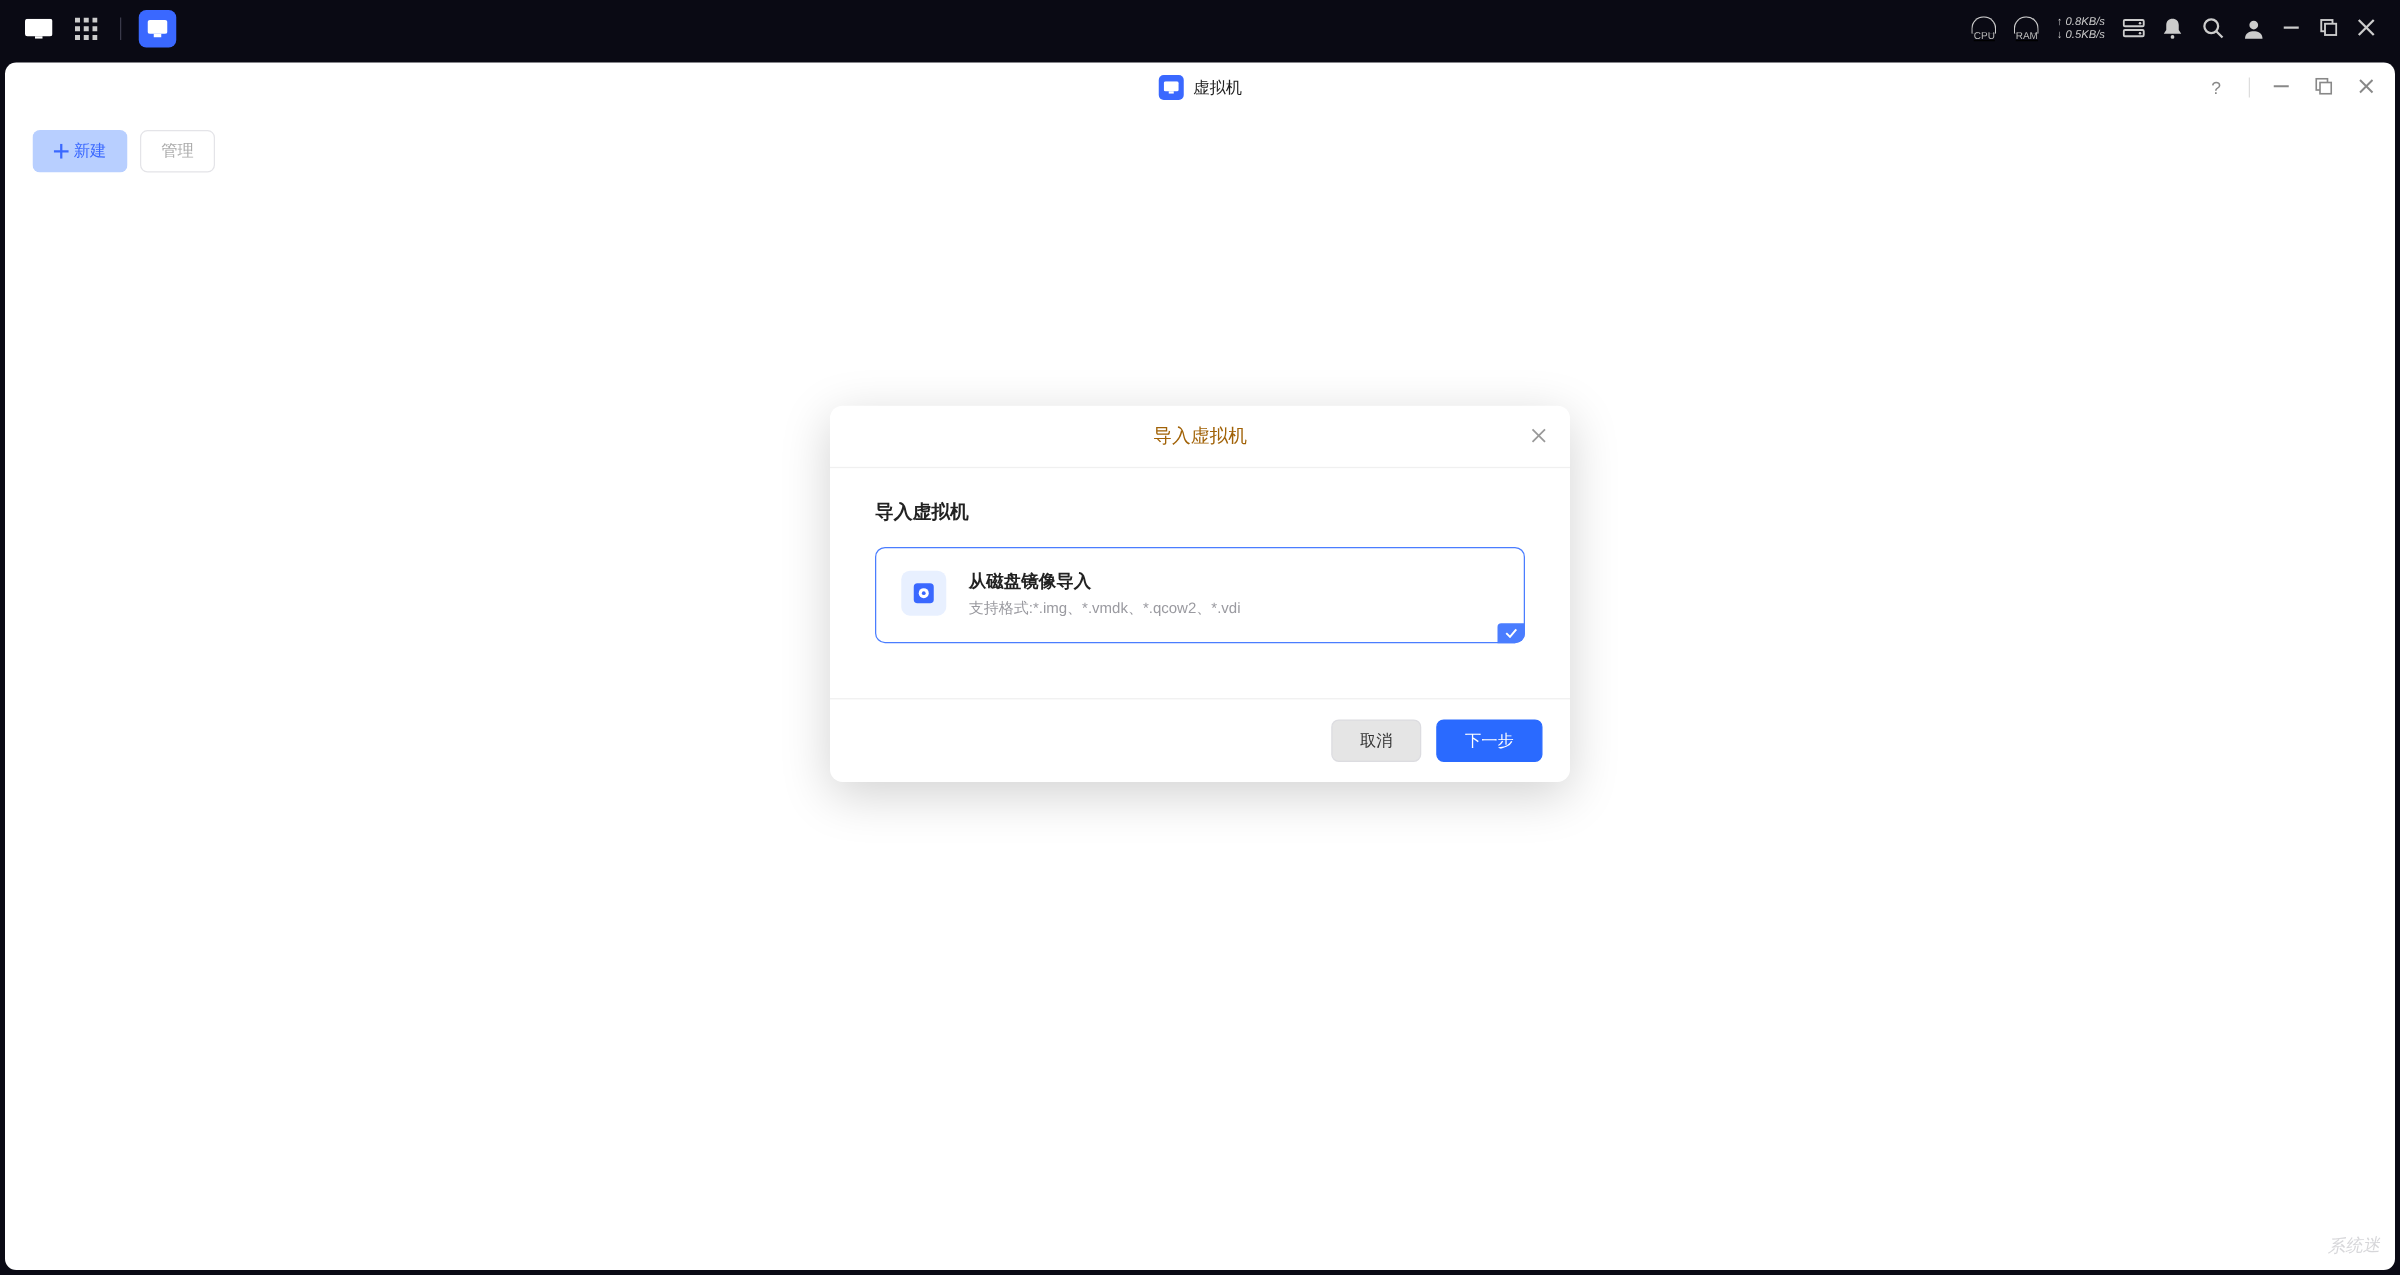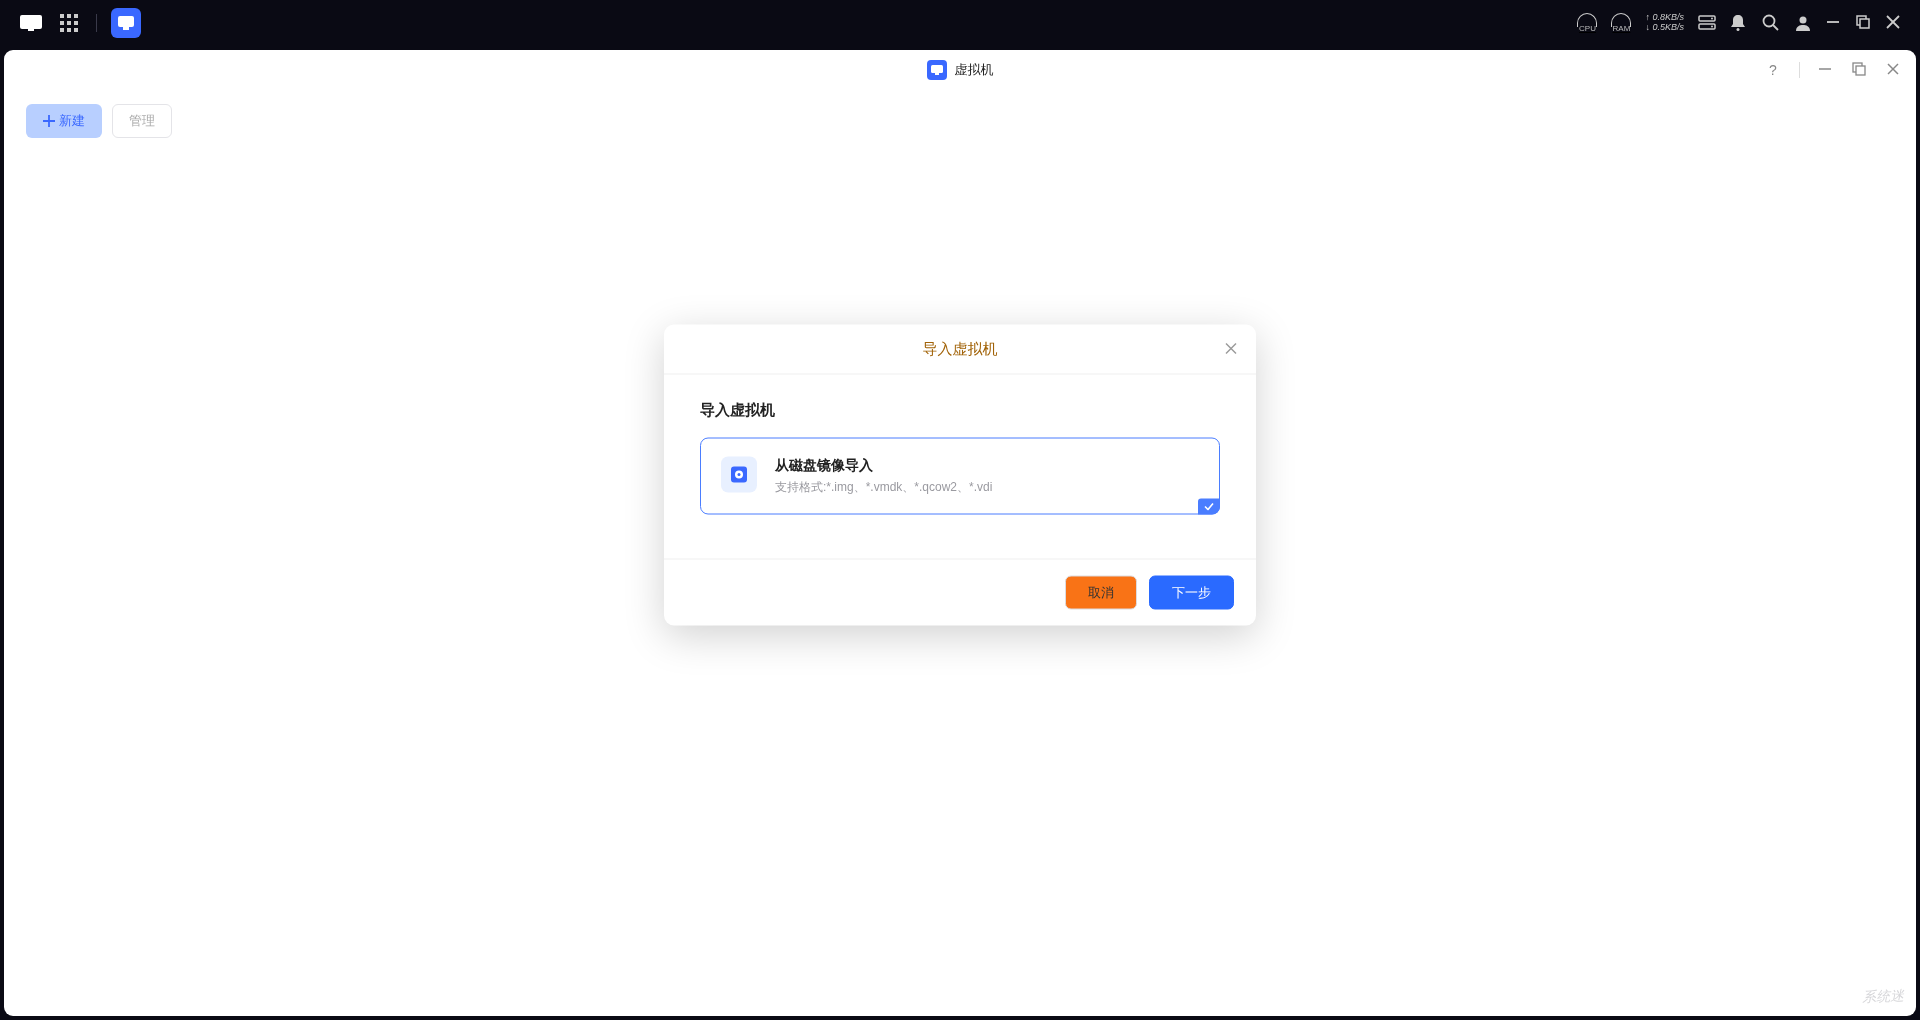--- a/index.html
+++ b/index.html
@@ -156,21 +156,21 @@
   border-top: 1px solid #f0f0f0;
   padding: 16px 22px;
   display: flex; justify-content: flex-end; gap: 12px;
 }
 .mbtn {
   height: 34px; padding: 0 22px;
   border-radius: 6px; font-size: 13px;
   display: flex; align-items: center; justify-content: center;
   cursor: pointer;
 }
-.mbtn-default { background: #f97316; border: 1px solid #dcdce0; color: #333; }
+.mbtn-default { background: #e5e5e5; border: 1px solid #dcdce0; color: #333; }
 .mbtn-primary { background: #2a6aff; color: #fff; border: 1px solid #2a6aff; }
 
 .watermark {
   position: absolute;
   right: 12px; bottom: 10px;
   font-size: 14px; color: rgba(120,120,130,0.3);
   font-style: italic;
   transform: rotate(-2deg);
 }
 </style>

